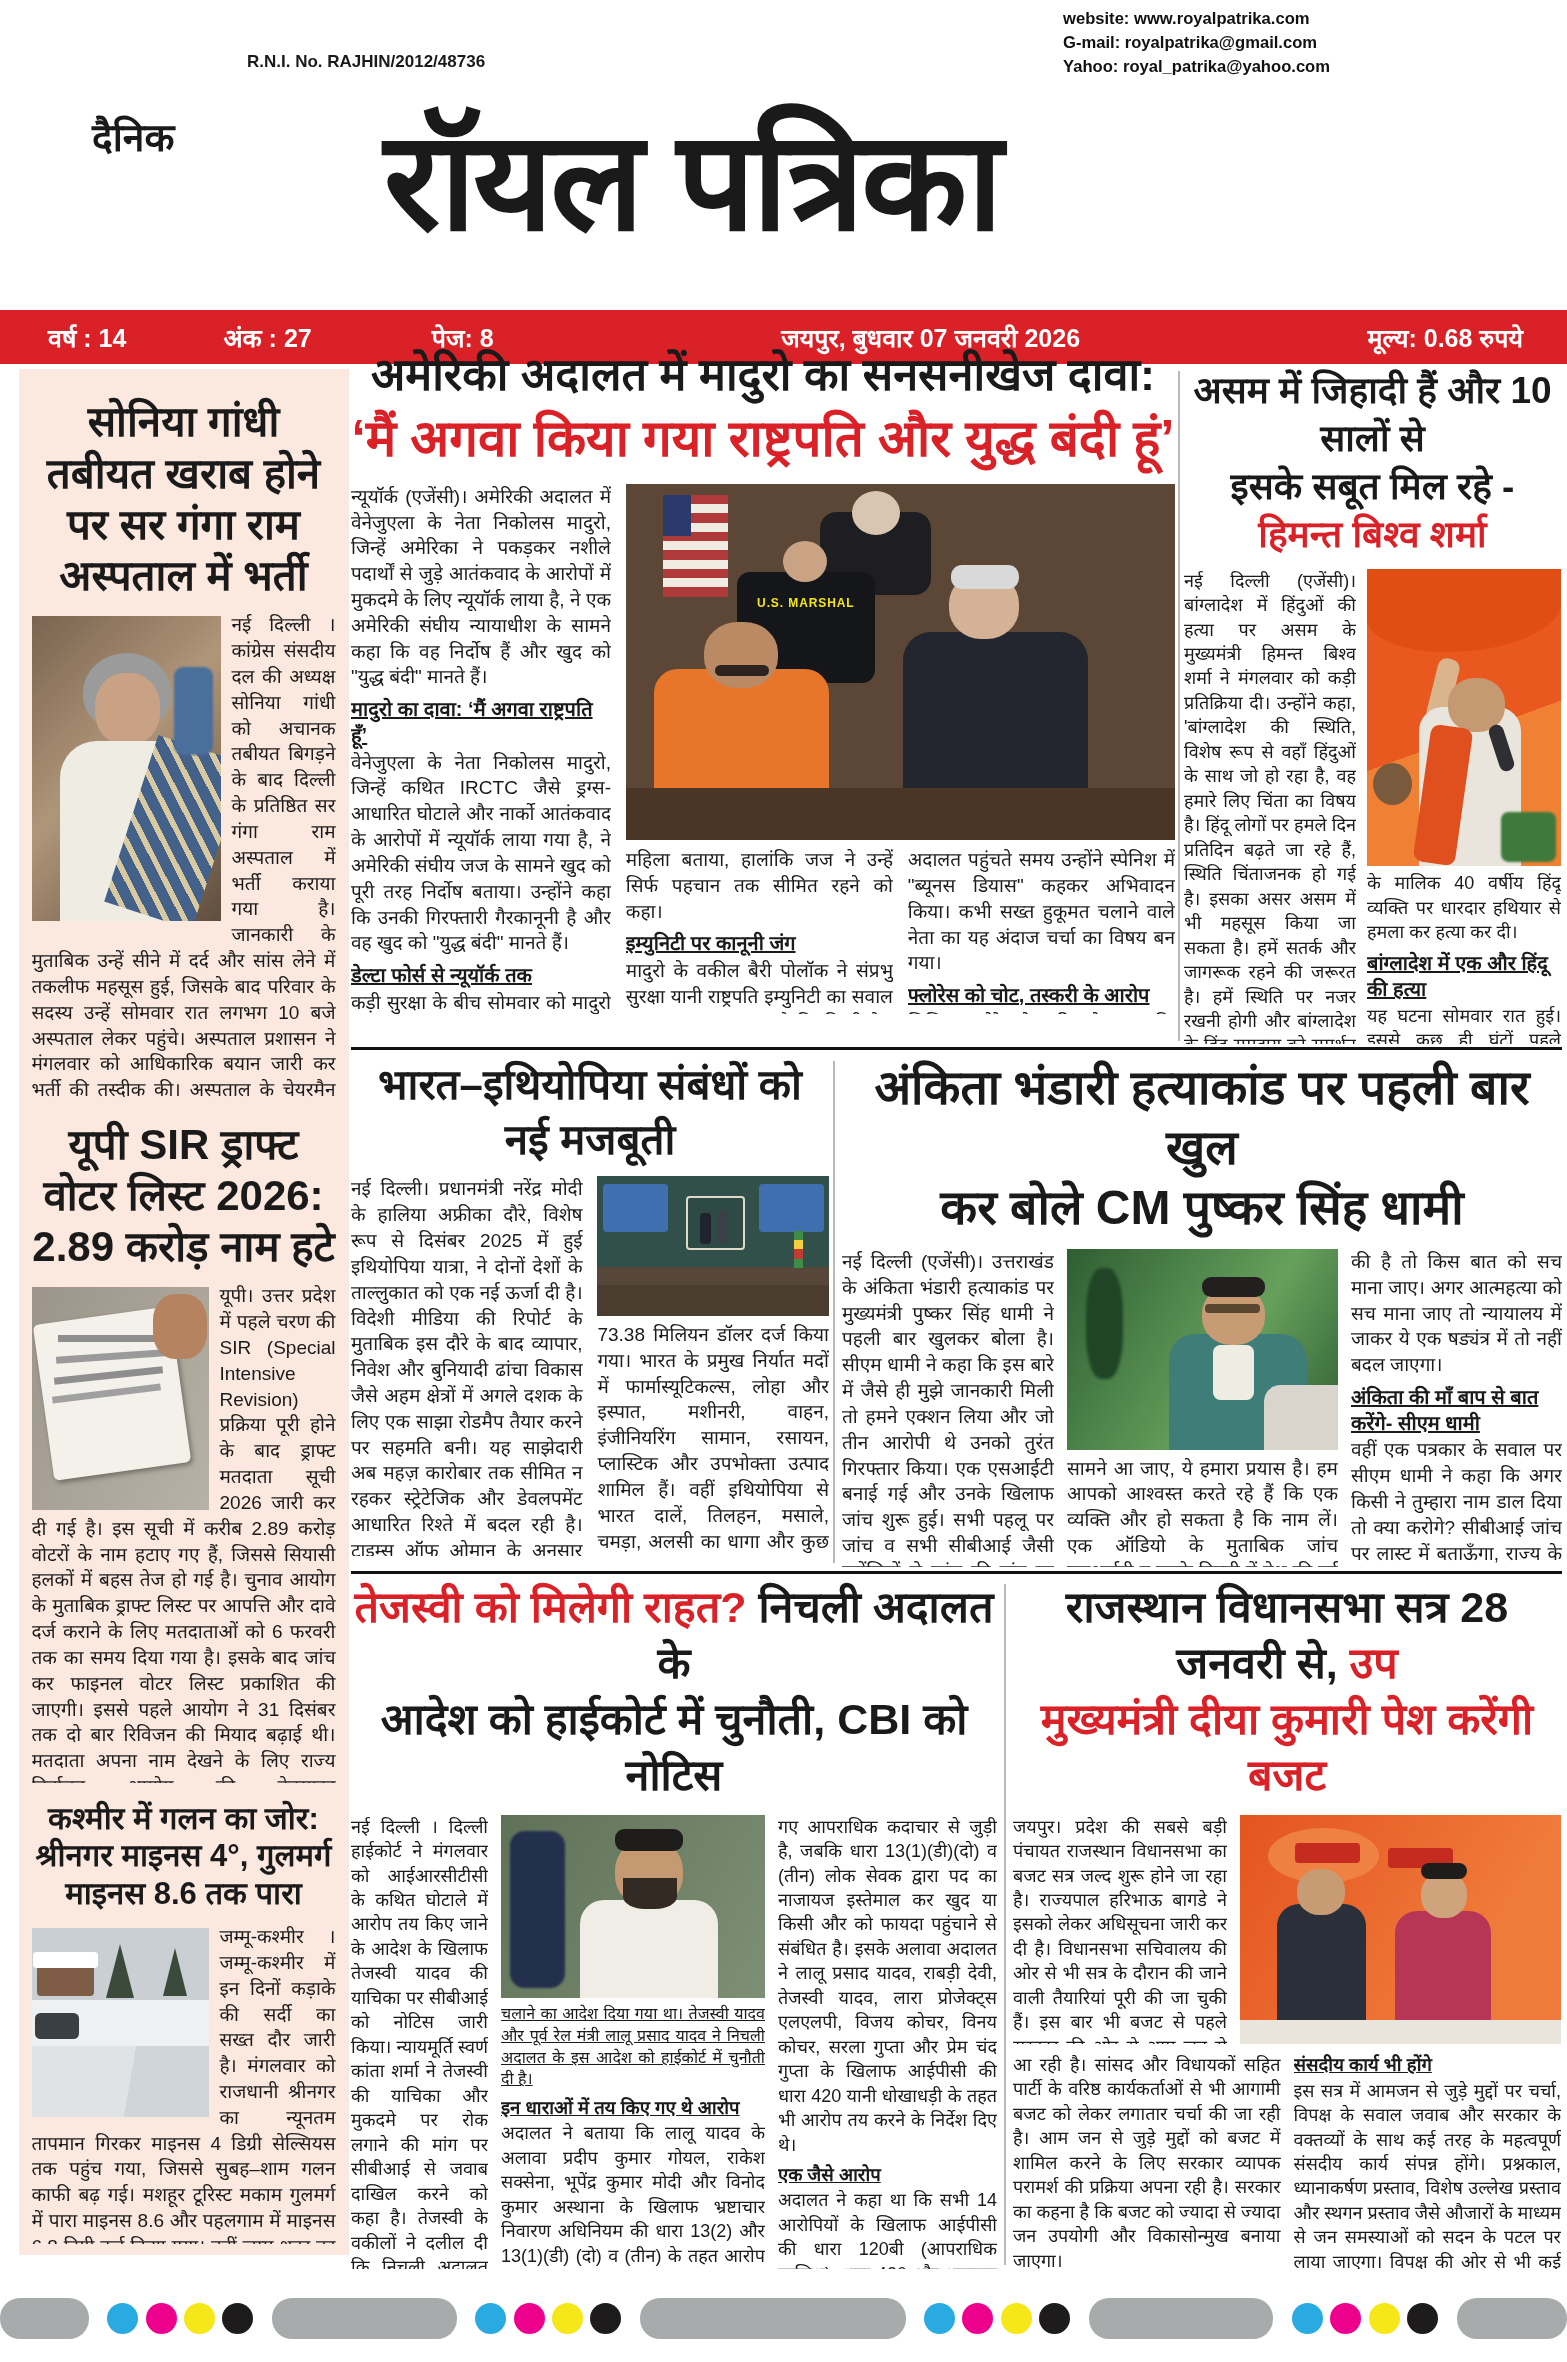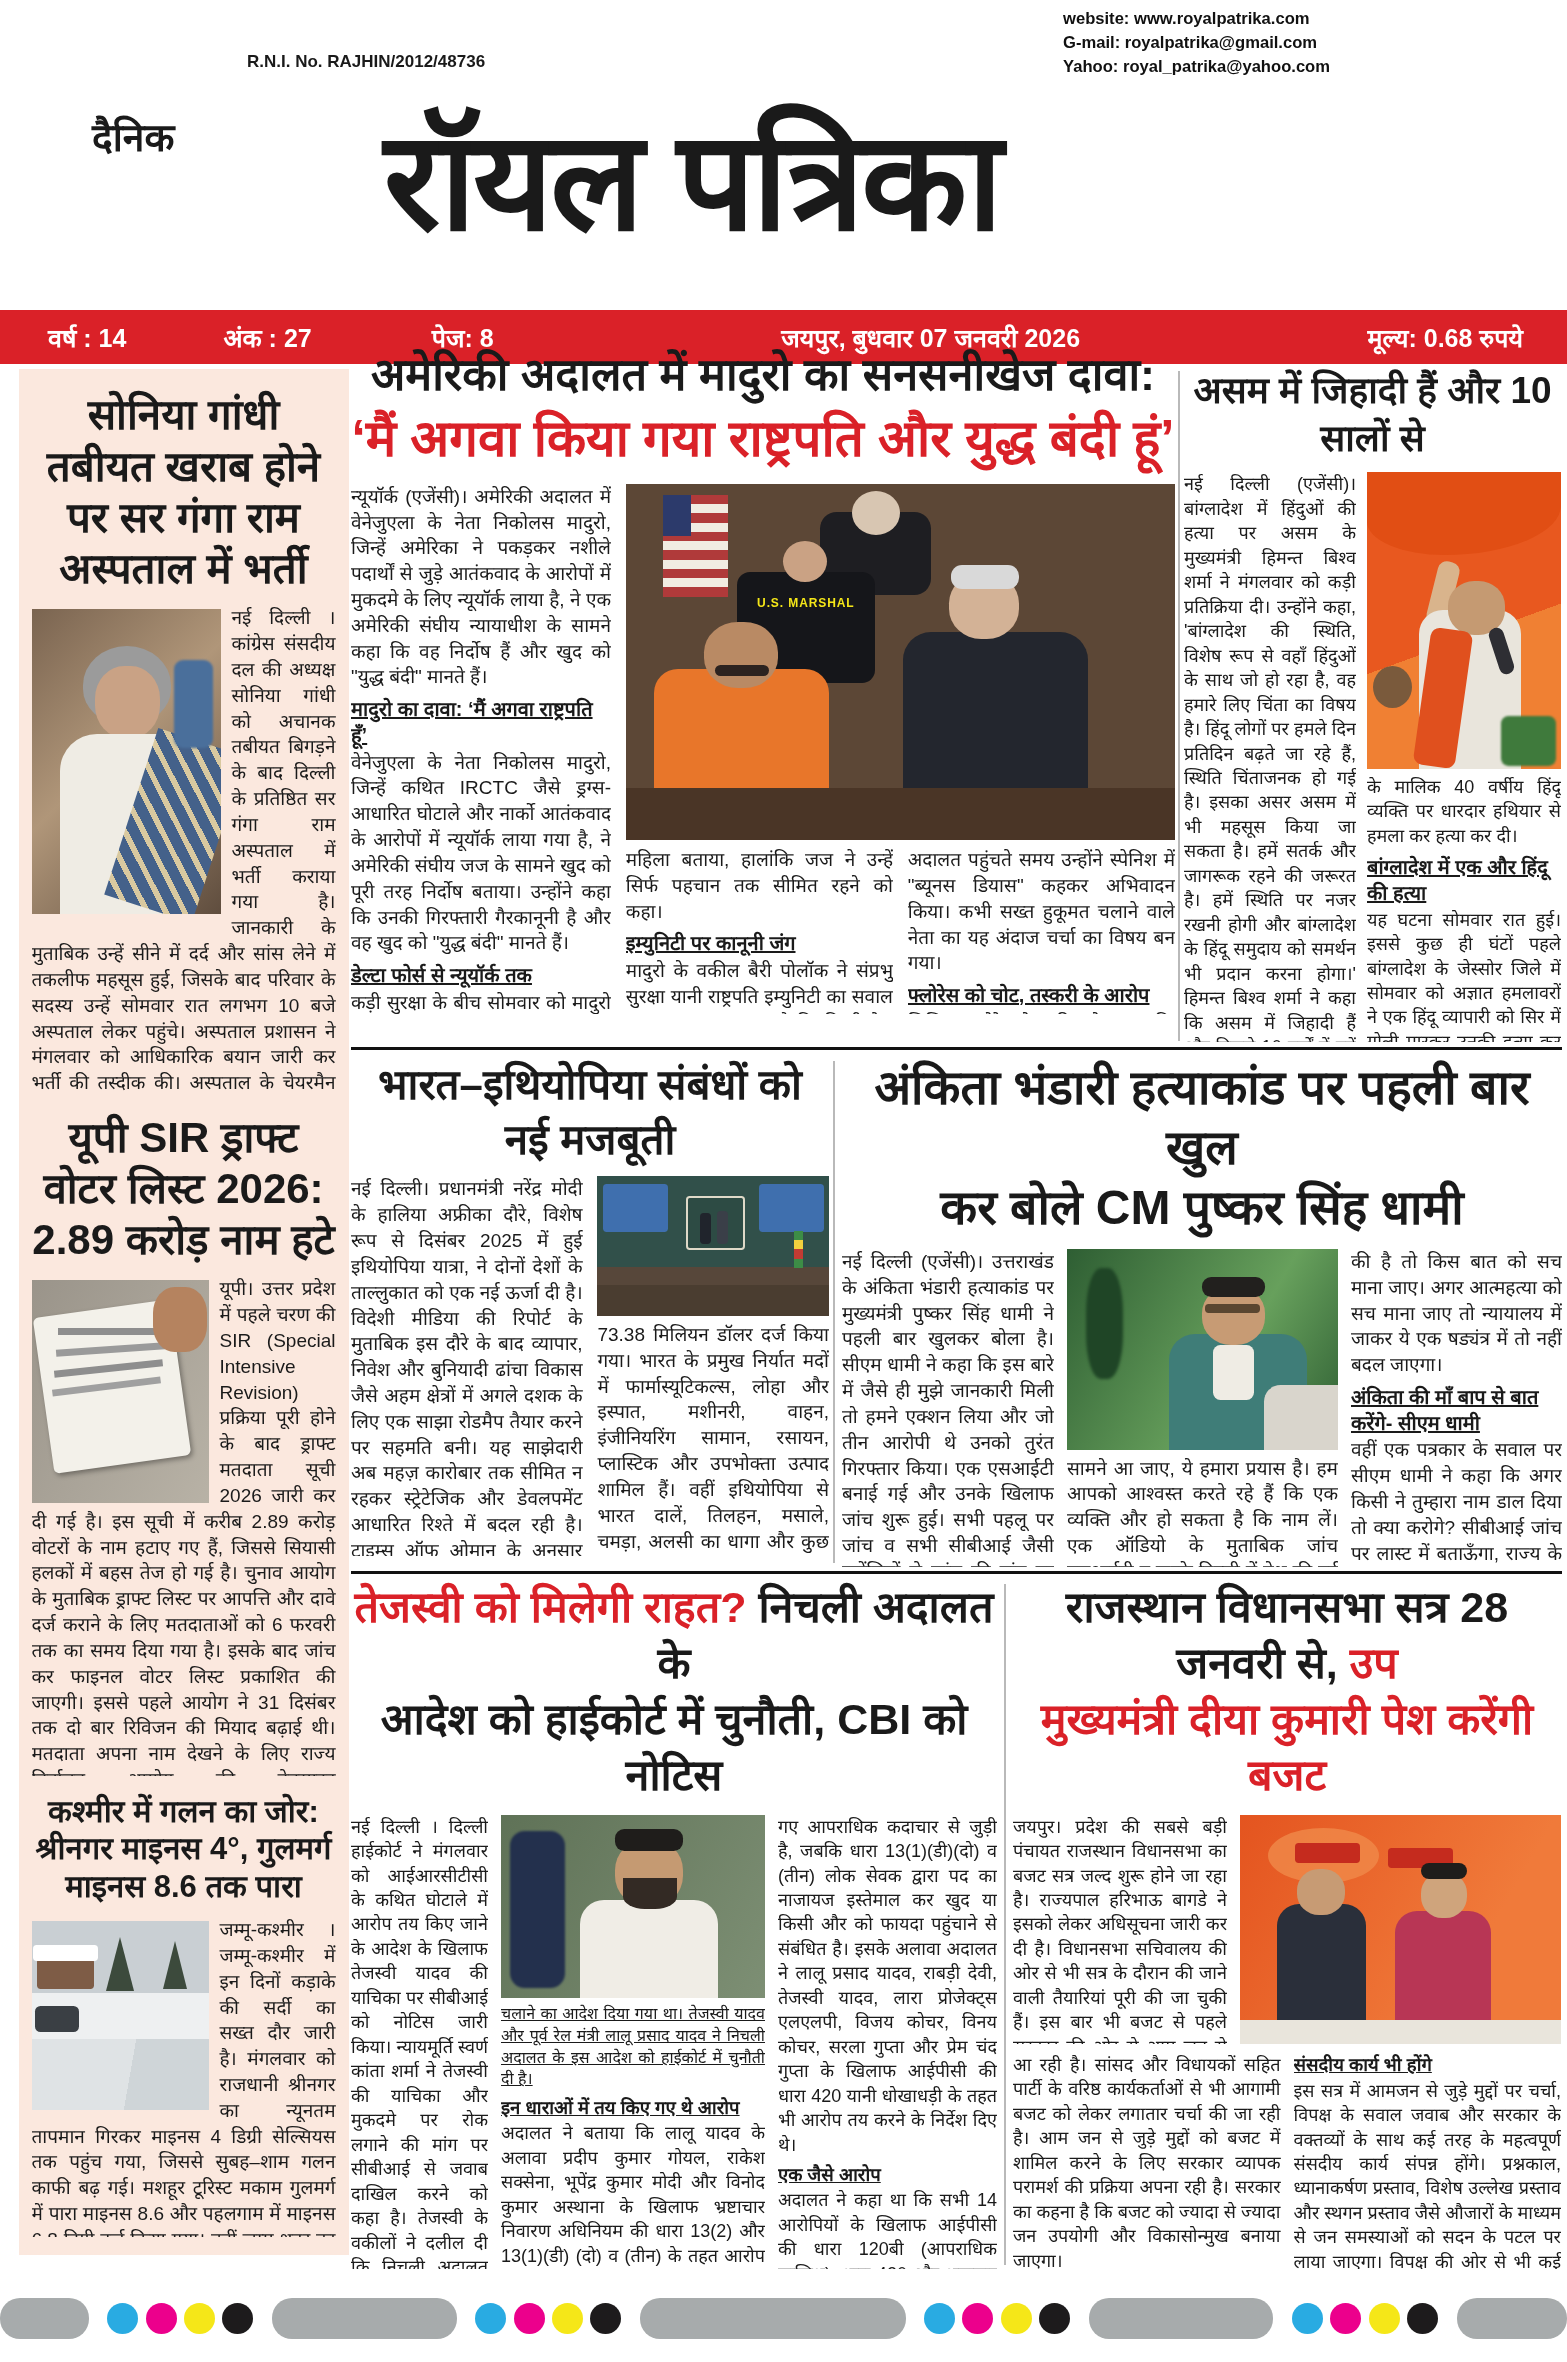--- a/index.html
+++ b/index.html
@@ -17,21 +17,21 @@
   .db-i1{margin-left:48px;} .db-i2{margin-left:97px;} .db-i3{margin-left:120px;}
   .db-date{margin:0 auto;} .db-price{margin-right:44px;}
   
   .bt{font-size:19px;line-height:1.36;text-align:justify;}
   .sh{font-weight:bold;font-size:20px;text-decoration:underline;margin:5.5px 0 1.8px 0;line-height:1.3;}
   .col{overflow:hidden;}
   .hrule{position:absolute;background:#111;height:2.8px;}
   .vrule{position:absolute;background:#b9b9b9;width:1.8px;}
   
   .left-panel{position:absolute;left:18.5px;top:369px;width:330px;height:1886px;background:#fbe8de;
-              padding:13px 13px;overflow:hidden;}
+              padding:20px 13px;overflow:hidden;}
   .lp-art{overflow:hidden;}
   .lp-h{font-weight:900;text-align:center;line-height:1.22;margin:7.4px 0 11px 0;}
   .sonia-h{font-size:42px;}
   .upsir-h{font-size:42px;margin-top:16.6px;}
   .kash-h{font-size:31px;margin-top:16.6px;}
   .ph{float:left;margin:3.7px 11px 5.5px 0;position:relative;overflow:hidden;background:#999;}
   
   .photo{position:relative;overflow:hidden;}
   .abs{position:absolute;}
   
@@ -213,20 +213,21 @@
         </div>
       </div>
     </div>
   </div>
 
   <div class="vrule" style="left:1178px;top:371px;height:670px;"></div>
 
   <div class="assam">
     <div class="assam-h">
       <div>असम में जिहादी हैं और 10 सालों से</div>
+      <div><span>इसके सबूत मिल रहे - </span><span class="red">हिमन्त बिश्व शर्मा</span></div>
     </div>
     <div class="assam-body">
       <div class="assam-cl col bt">नई दिल्ली (एजेंसी)। बांग्लादेश में हिंदुओं की हत्या पर असम के मुख्यमंत्री हिमन्त बिश्व शर्मा ने मंगलवार को कड़ी प्रतिक्रिया दी। उन्होंने कहा, 'बांग्लादेश की स्थिति, विशेष रूप से वहाँ हिंदुओं के साथ जो हो रहा है, वह हमारे लिए चिंता का विषय है। हिंदू लोगों पर हमले दिन प्रतिदिन बढ़ते जा रहे हैं, स्थिति चिंताजनक हो गई है। इसका असर असम में भी महसूस किया जा सकता है। हमें सतर्क और जागरूक रहने की जरूरत है। हमें स्थिति पर नजर रखनी होगी और बांग्लादेश के हिंदू समुदाय को समर्थन भी प्रदान करना होगा।' हिमन्त बिश्व शर्मा ने कहा कि असम में जिहादी हैं और पिछले 10 वर्षों में हमें इसका प्रमाण बार-बार मिलता है। उन्होंने कहा, 'हो सकता है कि अभी भी कुछ छिपे हुए हों, जो स्लीपर सेल्स में काम कर रहे हों। इसलिए ये सभी चीजें चिंता का कारण हैं। असम की सुरक्षा हमेशा से चिंता का विषय रही है और रहेगी, जब तक कि पूरी भू-राजनीतिक स्थिति सुधार न जाए।' बांग्लादेश के नरसिंगदी शहर में अज्ञात हमलावरों ने किराना दुकान</div>
       <div class="assam-cr col">
         <div class="assam-photo photo" style="background:linear-gradient(160deg,#e8581f 0 55%,#f08033 55% 100%);">
           <div class="abs" style="left:0;top:0;width:100%;height:83px;background:linear-gradient(100deg,#e14e14,#f5925​2);background-color:#e14e14;border-radius:0 0 60% 40%;"></div>
           <div class="abs" style="left:65px;top:89px;width:22px;height:65px;background:#d9b48c;transform:rotate(14deg);border-radius:9.2px;"></div>
           <div class="abs" style="left:52px;top:138px;width:102px;height:159px;border-radius:24px 24px 0 0;background:#e9e5dc;"></div>
           <div class="abs" style="left:81px;top:109px;width:57px;height:54px;border-radius:46%;background:#c59a72;"></div>
           <div class="abs" style="left:55px;top:157px;width:42px;height:138px;background:#e0501e;transform:rotate(8deg);border-radius:9.2px;"></div>

